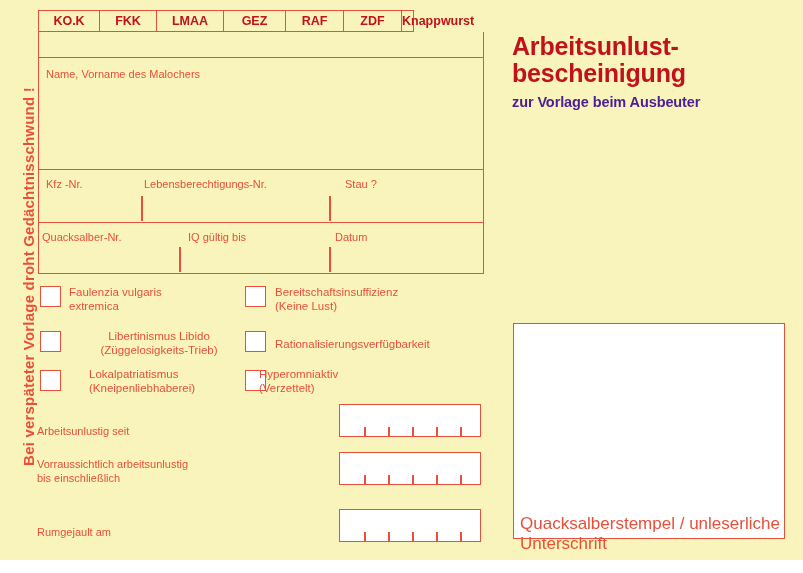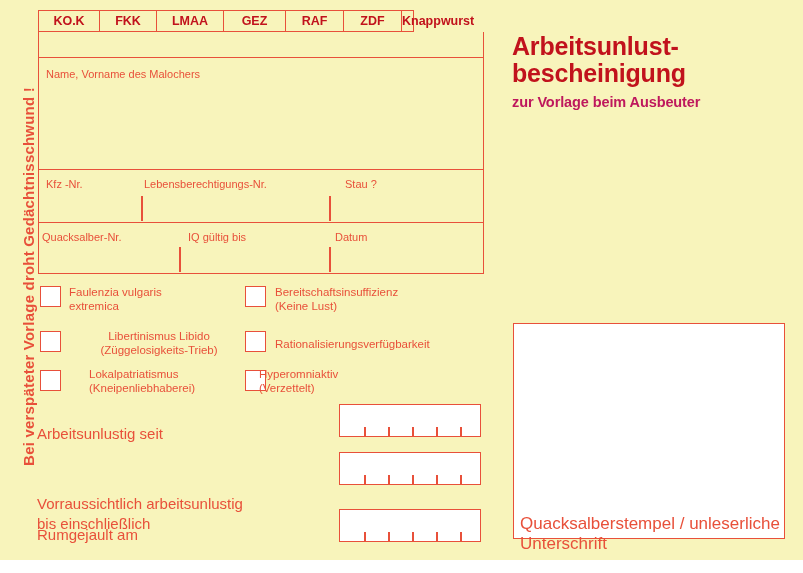--- a/index.html
+++ b/index.html
@@ -55,21 +55,21 @@
   }
   .title-main {
     color: #c1121c;
     font-size: 25px;
     font-weight: bold;
     line-height: 1.08;
     letter-spacing: -0.2px;
     margin-top: 25px;
   }
   .title-sub {
-    color: #be185d;
+    color: #4c1d95;
     font-size: 14.5px;
     font-weight: bold;
     margin-top: 7px;
     letter-spacing: -0.1px;
   }
 
   
   .code-table {
     position: absolute;
     left: 38px;
@@ -165,21 +165,21 @@
     position: absolute;
     color: #e8503a;
     font-size: 11.5px;
     line-height: 1.25;
   }
 
   
   .line-label {
     position: absolute;
     color: #e8503a;
-    font-size: 15px;
+    font-size: 11px;
     line-height: 1.3;
   }
 
   
   .date-box {
     position: absolute;
     width: 142px;
     height: 33px;
     border: 1.5px solid #e8503a;
     background: #ffffff;
@@ -297,21 +297,21 @@
     <div>Arbeitsunlustig seit</div>
   </div>
   <div class="date-box" style="left:339px; top:404px;">
     <div class="tick" style="left:24px;"></div>
     <div class="tick" style="left:48px;"></div>
     <div class="tick" style="left:72px;"></div>
     <div class="tick" style="left:96px;"></div>
     <div class="tick" style="left:120px;"></div>
   </div>
 
-  <div class="line-label" style="left:37px; top:457px; width:240px;margin-top:37px;">
+  <div class="line-label" style="left:37px; top:457px; width:240px;">
     <div>Vorraussichtlich arbeitsunlustig</div>
     <div>bis einschließlich</div>
   </div>
   <div class="date-box" style="left:339px; top:452px;">
     <div class="tick" style="left:24px;"></div>
     <div class="tick" style="left:48px;"></div>
     <div class="tick" style="left:72px;"></div>
     <div class="tick" style="left:96px;"></div>
     <div class="tick" style="left:120px;"></div>
   </div>

